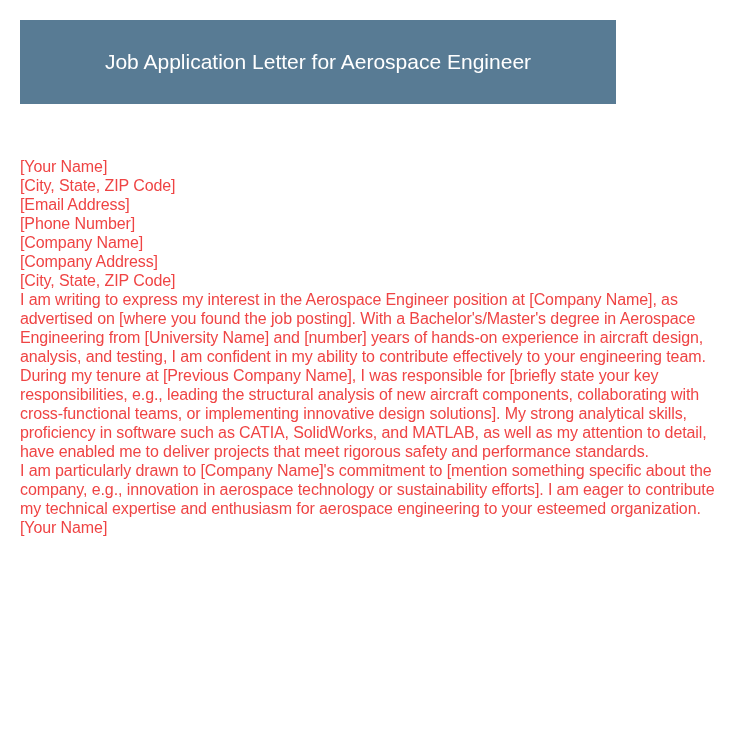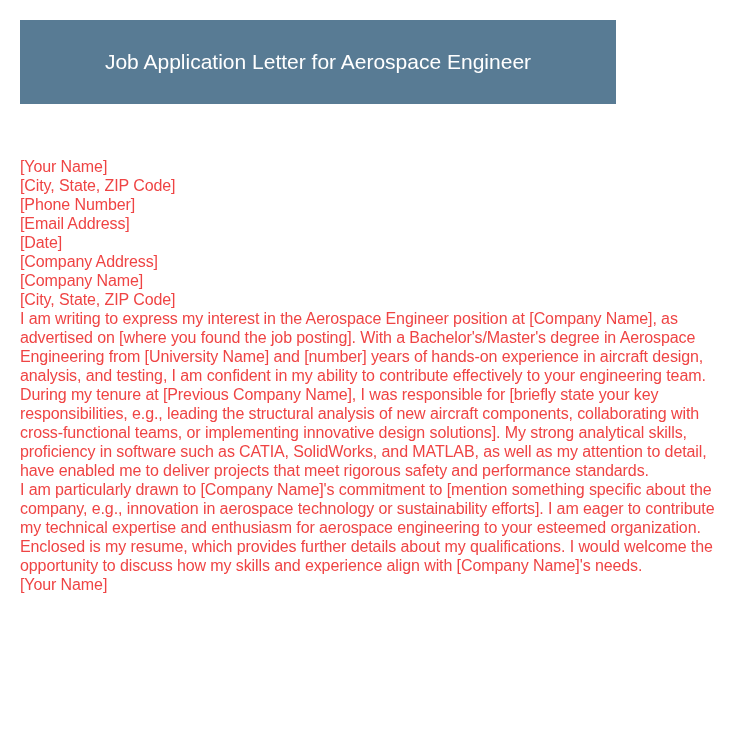--- a/index.html
+++ b/index.html
@@ -54,27 +54,25 @@
 <body>
 
 <div class="header">
   <h1>Job Application Letter for Aerospace Engineer</h1>
 </div>
 
 <div class="letter">
   <div>
     <p class="line">[Your Name]</p>
     <p class="line">[City, State, ZIP Code]</p>
+    <p class="line">[Email Address]</p>
     <p class="line">[Phone Number]</p>
-    <p class="line">[Email Address]</p>
-    <p class="line">[Date]</p>
   </div>
   <div>
+    <p class="line">[Company Name]</p>
     <p class="line">[Company Address]</p>
-    <p class="line">[Company Name]</p>
     <p class="line">[City, State, ZIP Code]</p>
   </div>
   <p class="para">I am writing to express my interest in the Aerospace Engineer position at [Company Name], as advertised on [where you found the job posting]. With a Bachelor's/Master's degree in Aerospace Engineering from [University Name] and [number] years of hands-on experience in aircraft design, analysis, and testing, I am confident in my ability to contribute effectively to your engineering team.</p>
   <p class="para">During my tenure at [Previous Company Name], I was responsible for [briefly state your key responsibilities, e.g., leading the structural analysis of new aircraft components, collaborating with cross-functional teams, or implementing innovative design solutions]. My strong analytical skills, proficiency in software such as CATIA, SolidWorks, and MATLAB, as well as my attention to detail, have enabled me to deliver projects that meet rigorous safety and performance standards.</p>
   <p class="para">I am particularly drawn to [Company Name]'s commitment to [mention something specific about the company, e.g., innovation in aerospace technology or sustainability efforts]. I am eager to contribute my technical expertise and enthusiasm for aerospace engineering to your esteemed organization.</p>
-  <p class="para">Enclosed is my resume, which provides further details about my qualifications. I would welcome the opportunity to discuss how my skills and experience align with [Company Name]'s needs.</p>
   <p class="line">[Your Name]</p>
 </div>
 
 </body></html>

